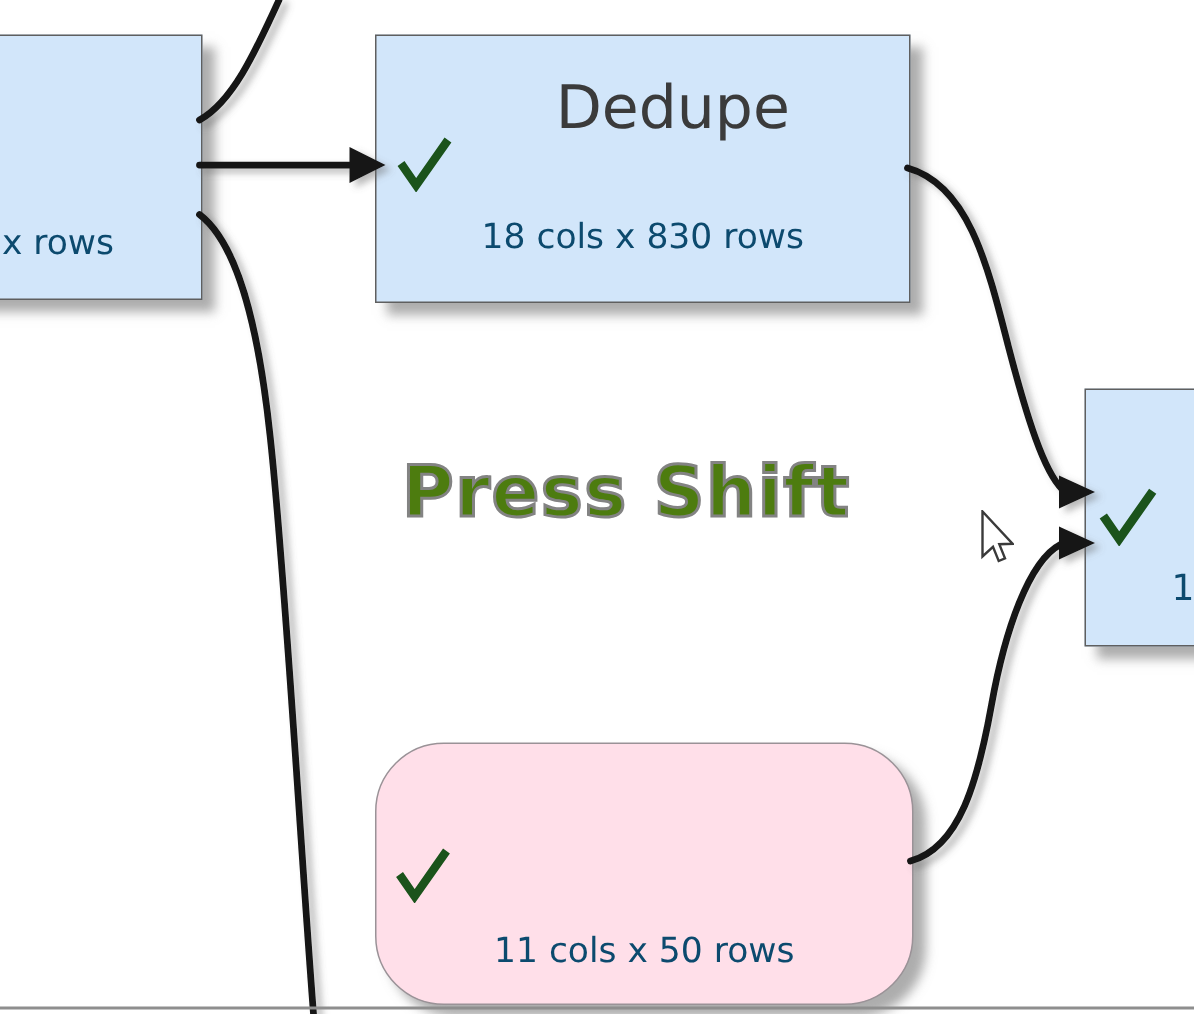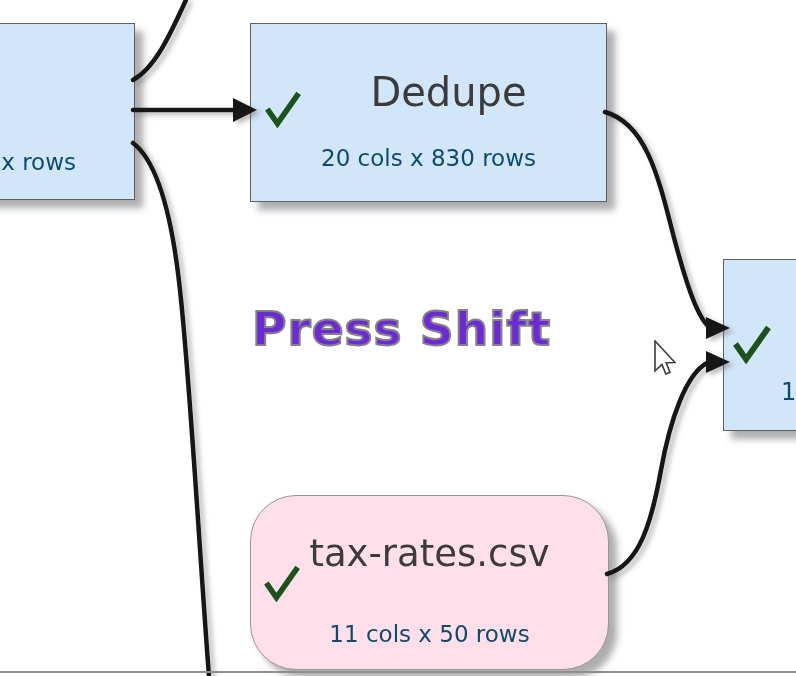--- a/index.html
+++ b/index.html
@@ -25,58 +25,57 @@
     position:absolute;left:0;right:0;text-align:center;
     font-size:23px;line-height:28px;white-space:nowrap;color:#0c4a6e;
   }
   .node-subtitle--frag{left:auto;right:auto;text-align:left;}
   .check{position:absolute;width:38px;height:38px;}
   .check polyline{stroke:var(--check-green,#1b531b);stroke-width:5;fill:none;}
   
   .edges{position:absolute;left:0;top:0;pointer-events:none;}
   
   .watermark{
-    position:absolute;left:252px;top:301px;
+    position:absolute;left:268px;top:301px;
     font-size:47px;font-weight:700;letter-spacing:1px;white-space:nowrap;
-    color:#6d28d9;-webkit-text-stroke:2px #838383;
+    color:#4d7c0f;-webkit-text-stroke:2px #838383;
   }
   
   .canvas-edge{position:absolute;left:0;top:671px;width:796px;height:2px;background:#8e8e8e;}
   
   .cursor{position:absolute;left:652px;top:340px;pointer-events:none;}
 </style>
 </head>
 <body>
 
 <div class="stage" style="--node-blue: #d2e6fa; --node-pink: #ffdfe9; --check-green: #1b531b;">
 
   <div class="node" style="left:-200px;top:23px;width:333px;height:175px;">
     <div class="node-subtitle node-subtitle--frag" style="right:58px;top:124px;">x rows</div>
   </div>
 
   <div class="node" style="left:250px;top:23px;width:355px;height:177px;">
     <svg class="check" style="left:13px;top:66px;" viewBox="0 0 34 34">
       <polyline points="3,17 12,30 31,3"></polyline>
     </svg>
-    <div class="node-title" style="top:44px;padding-left:40px;">Dedupe</div>
-    <div class="node-subtitle" style="top:120px;">20 cols x 830 rows</div>
+    <div class="node-title" style="top:24px;padding-left:40px;">Dedupe</div>
+    <div class="node-subtitle" style="top:120px;">18 cols x 830 rows</div>
   </div>
 
   <div class="node" style="left:723px;top:259px;width:260px;height:170px;">
     <svg class="check" style="left:8px;top:64px;width:40px;height:40px;" viewBox="0 0 34 34">
       <polyline points="3,17 12,30 31,3"></polyline>
     </svg>
     <div class="node-subtitle node-subtitle--frag" style="left:57px;top:118px;font-size:24px;">1</div>
   </div>
 
   <div class="node node--input" style="left:250px;top:495px;width:357px;height:173px;">
     <svg class="check" style="left:12px;top:68px;" viewBox="0 0 34 34">
       <polyline points="3,17 12,30 31,3"></polyline>
     </svg>
-    <div class="node-title" style="top:36px;font-size:37px;line-height:44px;">tax-rates.csv</div>
     <div class="node-subtitle" style="top:124px;">11 cols x 50 rows</div>
   </div>
 
   <svg class="edges" width="796" height="676" viewBox="0 0 796 676">
     <defs>
       <filter id="edgeShadow" x="-30%" y="-30%" width="160%" height="160%">
         <feDropShadow dx="4" dy="3" stdDeviation="2.5" flood-color="#666666" flood-opacity="0.45"></feDropShadow>
       </filter>
     </defs>
     <g filter="url(#edgeShadow)">

